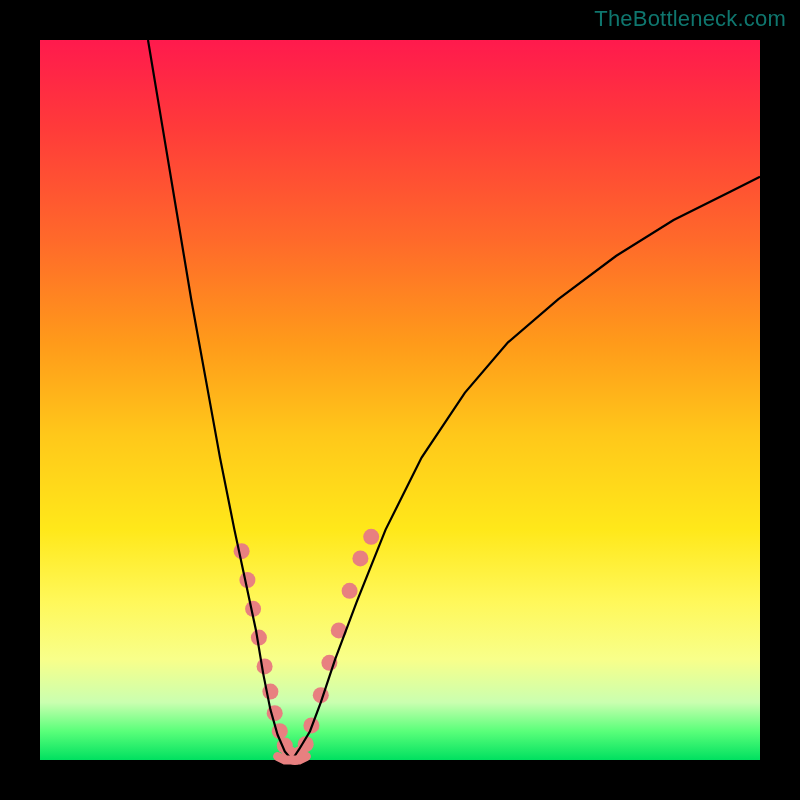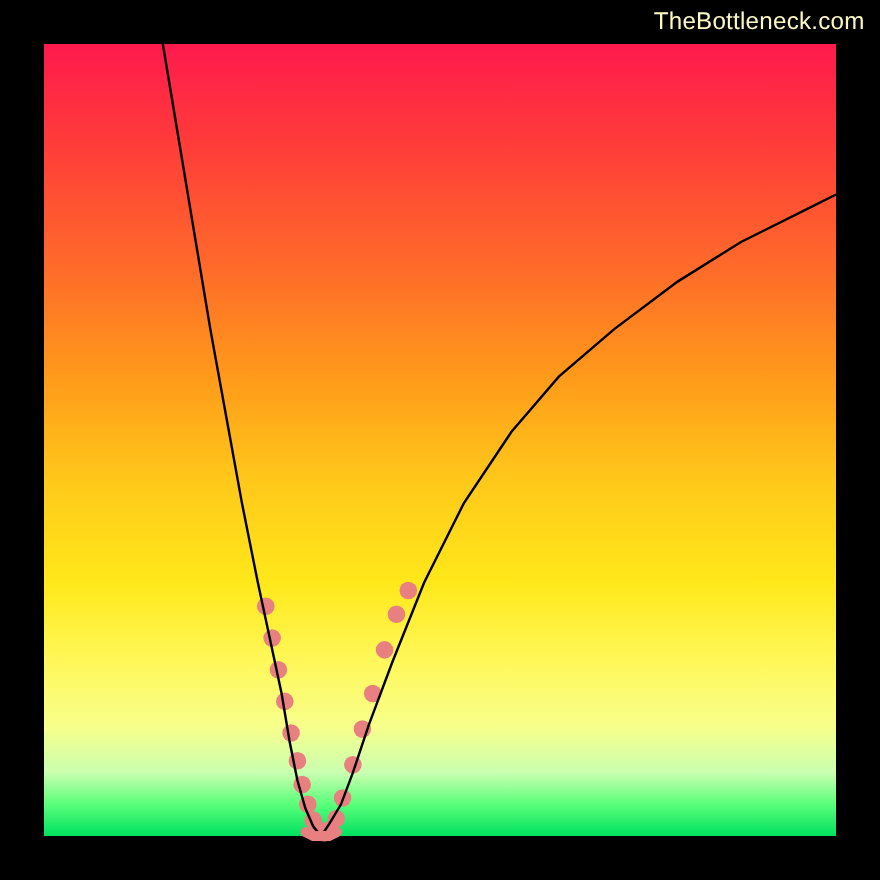--- a/index.html
+++ b/index.html
@@ -33,21 +33,21 @@
       #fff85a 78%,
       #f8ff8a 86%,
       #caffb0 92%,
       #5aff7a 96%,
       #00e060 100%);
   }
   .watermark {
     position: absolute;
     top: 6px;
     right: 14px;
-    color: #fef9c3;
+    color: #0f766e;
     font-size: 22px;
     font-weight: 500;
     letter-spacing: 0.2px;
     user-select: none;
   }
   svg.curve {
     position: absolute;
     left: 0;
     top: 0;
     width: 720px;

